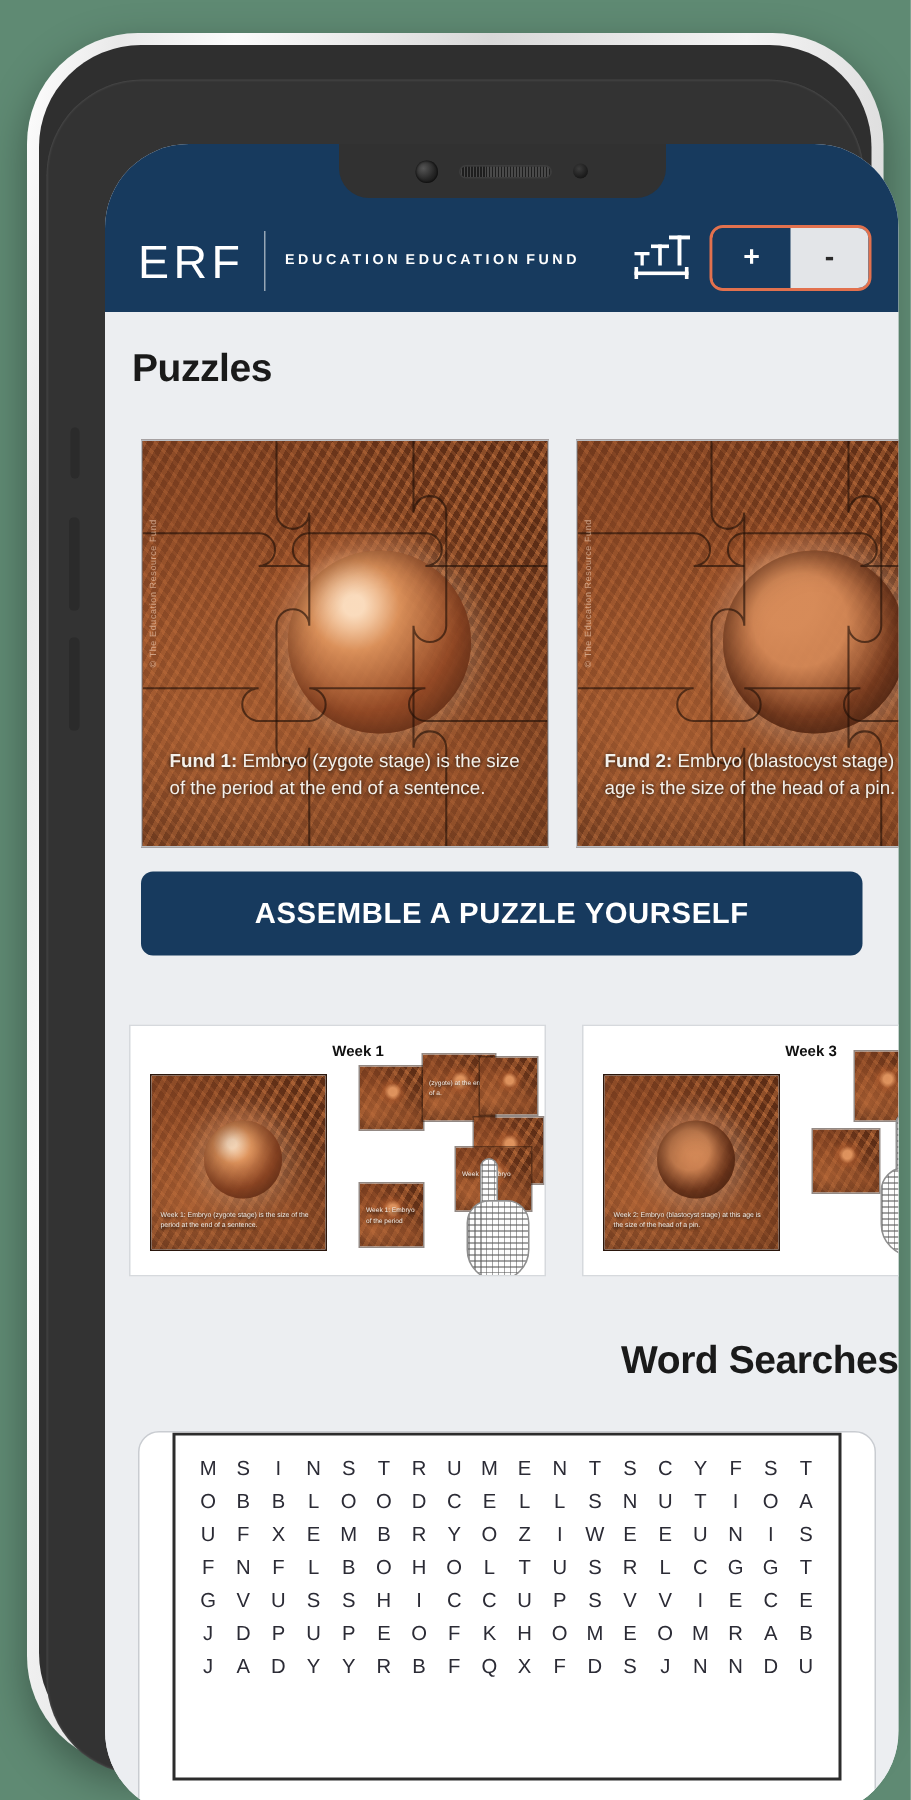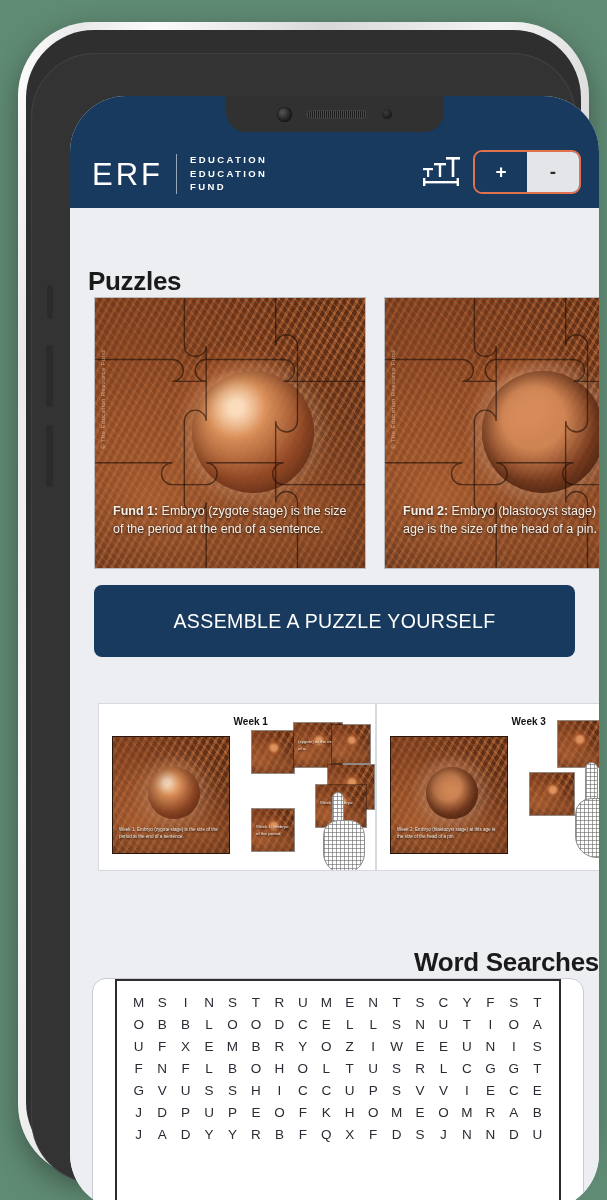--- a/index.html
+++ b/index.html
@@ -83,21 +83,21 @@
     background: #173a5e;
     display: flex; align-items: flex-end; justify-content: space-between;
     padding: 0 18px 14px 22px;
   }
   .brand { display: flex; align-items: center; gap: 13px; }
   .brand-erf {
     color: #ffffff; font-size: 31px; font-weight: 400;
     letter-spacing: 3px; line-height: 1;
   }
   .brand-rule { width: 1px; height: 40px; background: rgba(255,255,255,.55); }
-  .brand-lines { display: flex; flex-direction: column; gap: 3px; }
+  .brand-lines { display: flex; flex-direction: row; gap: 3px; }
   .brand-lines span {
     color: #ffffff; font-size: 9.5px; font-weight: 700;
     letter-spacing: 2.4px; line-height: 1.15;
   }
 
   .header-tools { display: flex; align-items: center; gap: 12px; }
   .textsize-icon { width: 40px; height: 34px; }
   .zoom-toggle {
     display: flex; align-items: stretch;
     border: 2px solid #e2714e; border-radius: 9px;
@@ -112,21 +112,21 @@
 
   
   .content {
     position: absolute; top: 112px; left: 0;
     width: 529px; height: 1002px;
     background: #eceef1;
     overflow: hidden;
   }
   .section-title {
     font-size: 26px; font-weight: 700; color: #1a1a1a;
-    padding: 22px 0 0 18px; letter-spacing: -0.3px; margin-top: 36px;
+    padding: 22px 0 32px 18px; letter-spacing: -0.3px;
   }
 
   
   .carousel { display: flex; gap: 18px; padding: 0 0 0 24px; }
   .puzzle-card {
     position: relative; flex: 0 0 auto;
     width: 272px; height: 272px;
     border: 1px solid #b9bcc1;
     background: #3a2015;
     overflow: hidden;
@@ -166,29 +166,29 @@
     position: absolute; left: 0; right: 0; bottom: 30px;
     padding: 0 18px;
     color: #f3f0ea; font-size: 12.5px; line-height: 1.45;
     text-shadow: 0 1px 3px rgba(0,0,0,.85);
   }
   .caption b { font-weight: 700; }
 
   
   .assemble-wrap { padding: 16px 24px 0 24px; }
   .assemble-btn {
-    width: 100%; height: 72px; border: none; border-radius: 8px;
+    width: 100%; height: 56px; border: none; border-radius: 8px;
     background: #173a5e; color: #ffffff;
     font-family: "Liberation Sans", sans-serif;
-    font-size: 19.5px; font-weight: 400; letter-spacing: .4px;
+    font-size: 19.5px; font-weight: 700; letter-spacing: .4px;
     cursor: pointer;
   }
 
   
-  .preview-carousel { display: flex; gap: 0; padding: 46px 0 0 28px; }
+  .preview-carousel { display: flex; gap: 24px; padding: 46px 0 0 16px; }
   .preview-card {
     position: relative; flex: 0 0 auto;
     width: 278px; height: 168px;
     background: #ffffff; border: 1px solid #d6d9dd;
     overflow: hidden;
   }
   .preview-title {
     position: absolute; top: 12px; left: 50%; transform: translateX(-10%);
     font-size: 10px; font-weight: 700; color: #111;
   }

